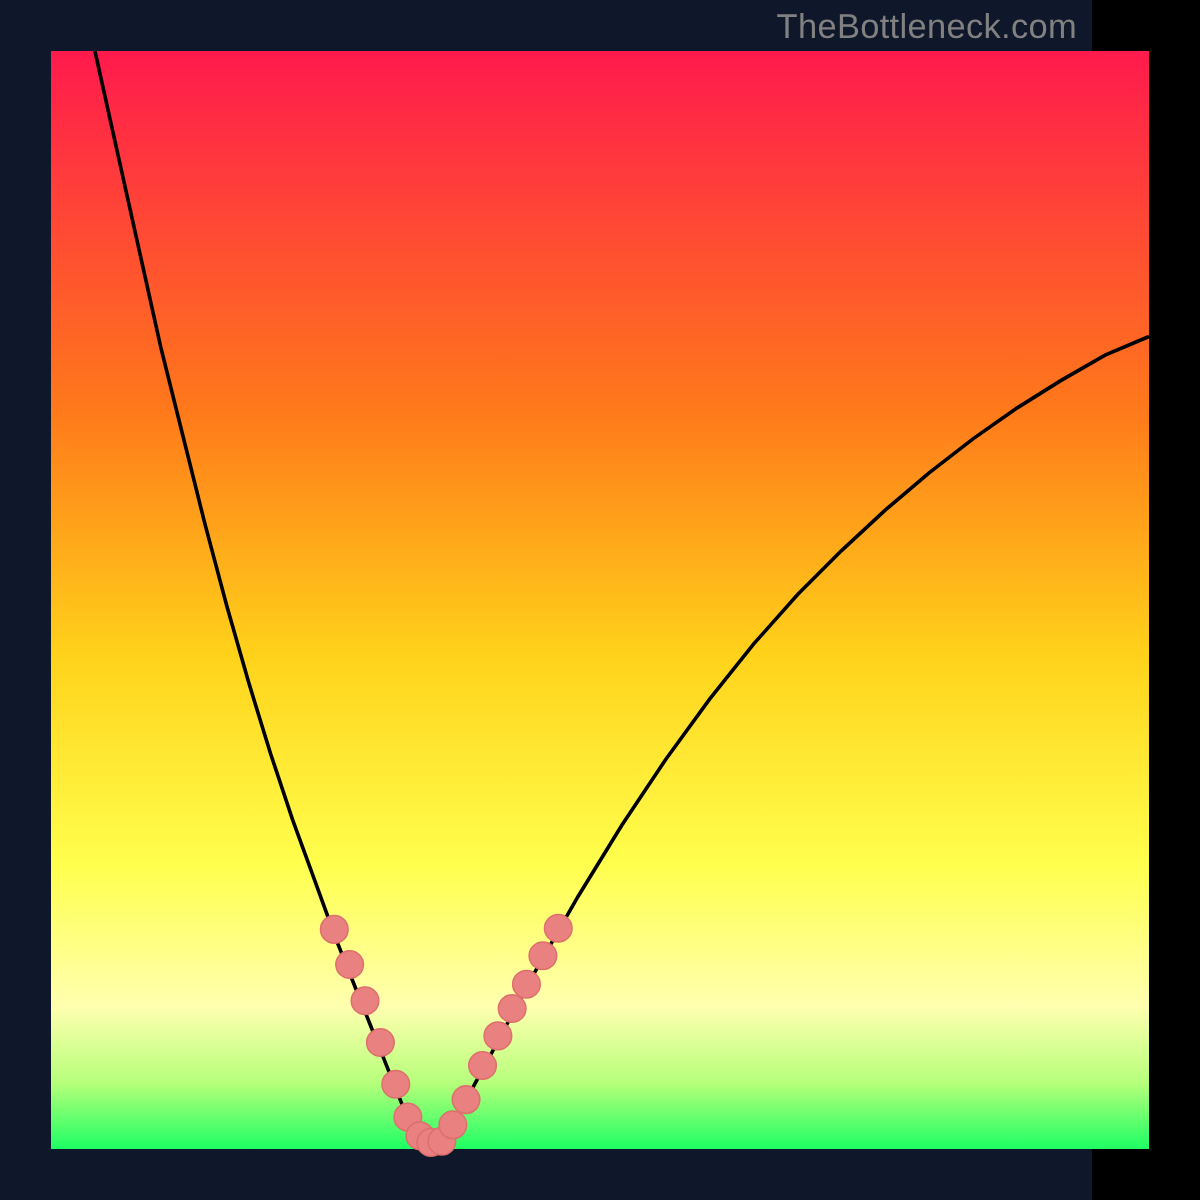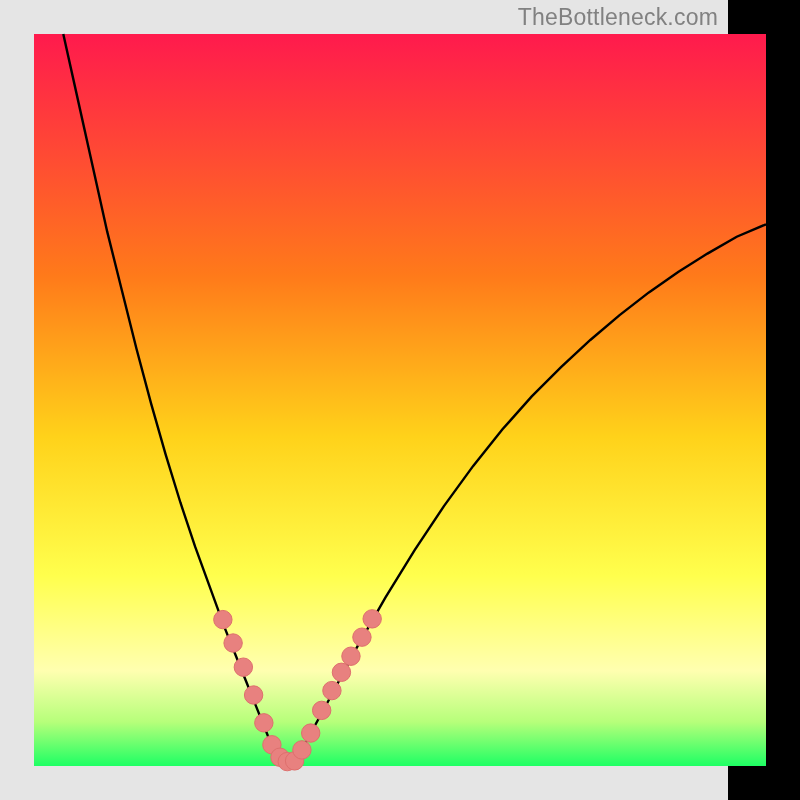--- a/index.html
+++ b/index.html
@@ -7,21 +7,21 @@
     padding: 0;
     width: 800px;
     height: 800px;
     background: #000;
     overflow: hidden;
   }
   .stage {
     position: relative;
     width: 728px;
     height: 800px;
-    background: #e5e5e5;
+    background: #0f172a;
   }
   .watermark {
     position: absolute;
     top: 4px;
     right: 10px;
     font-family: Arial, Helvetica, sans-serif;
     font-size: 23px;
     color: #818181;
     z-index: 10;
     letter-spacing: 0.2px;

